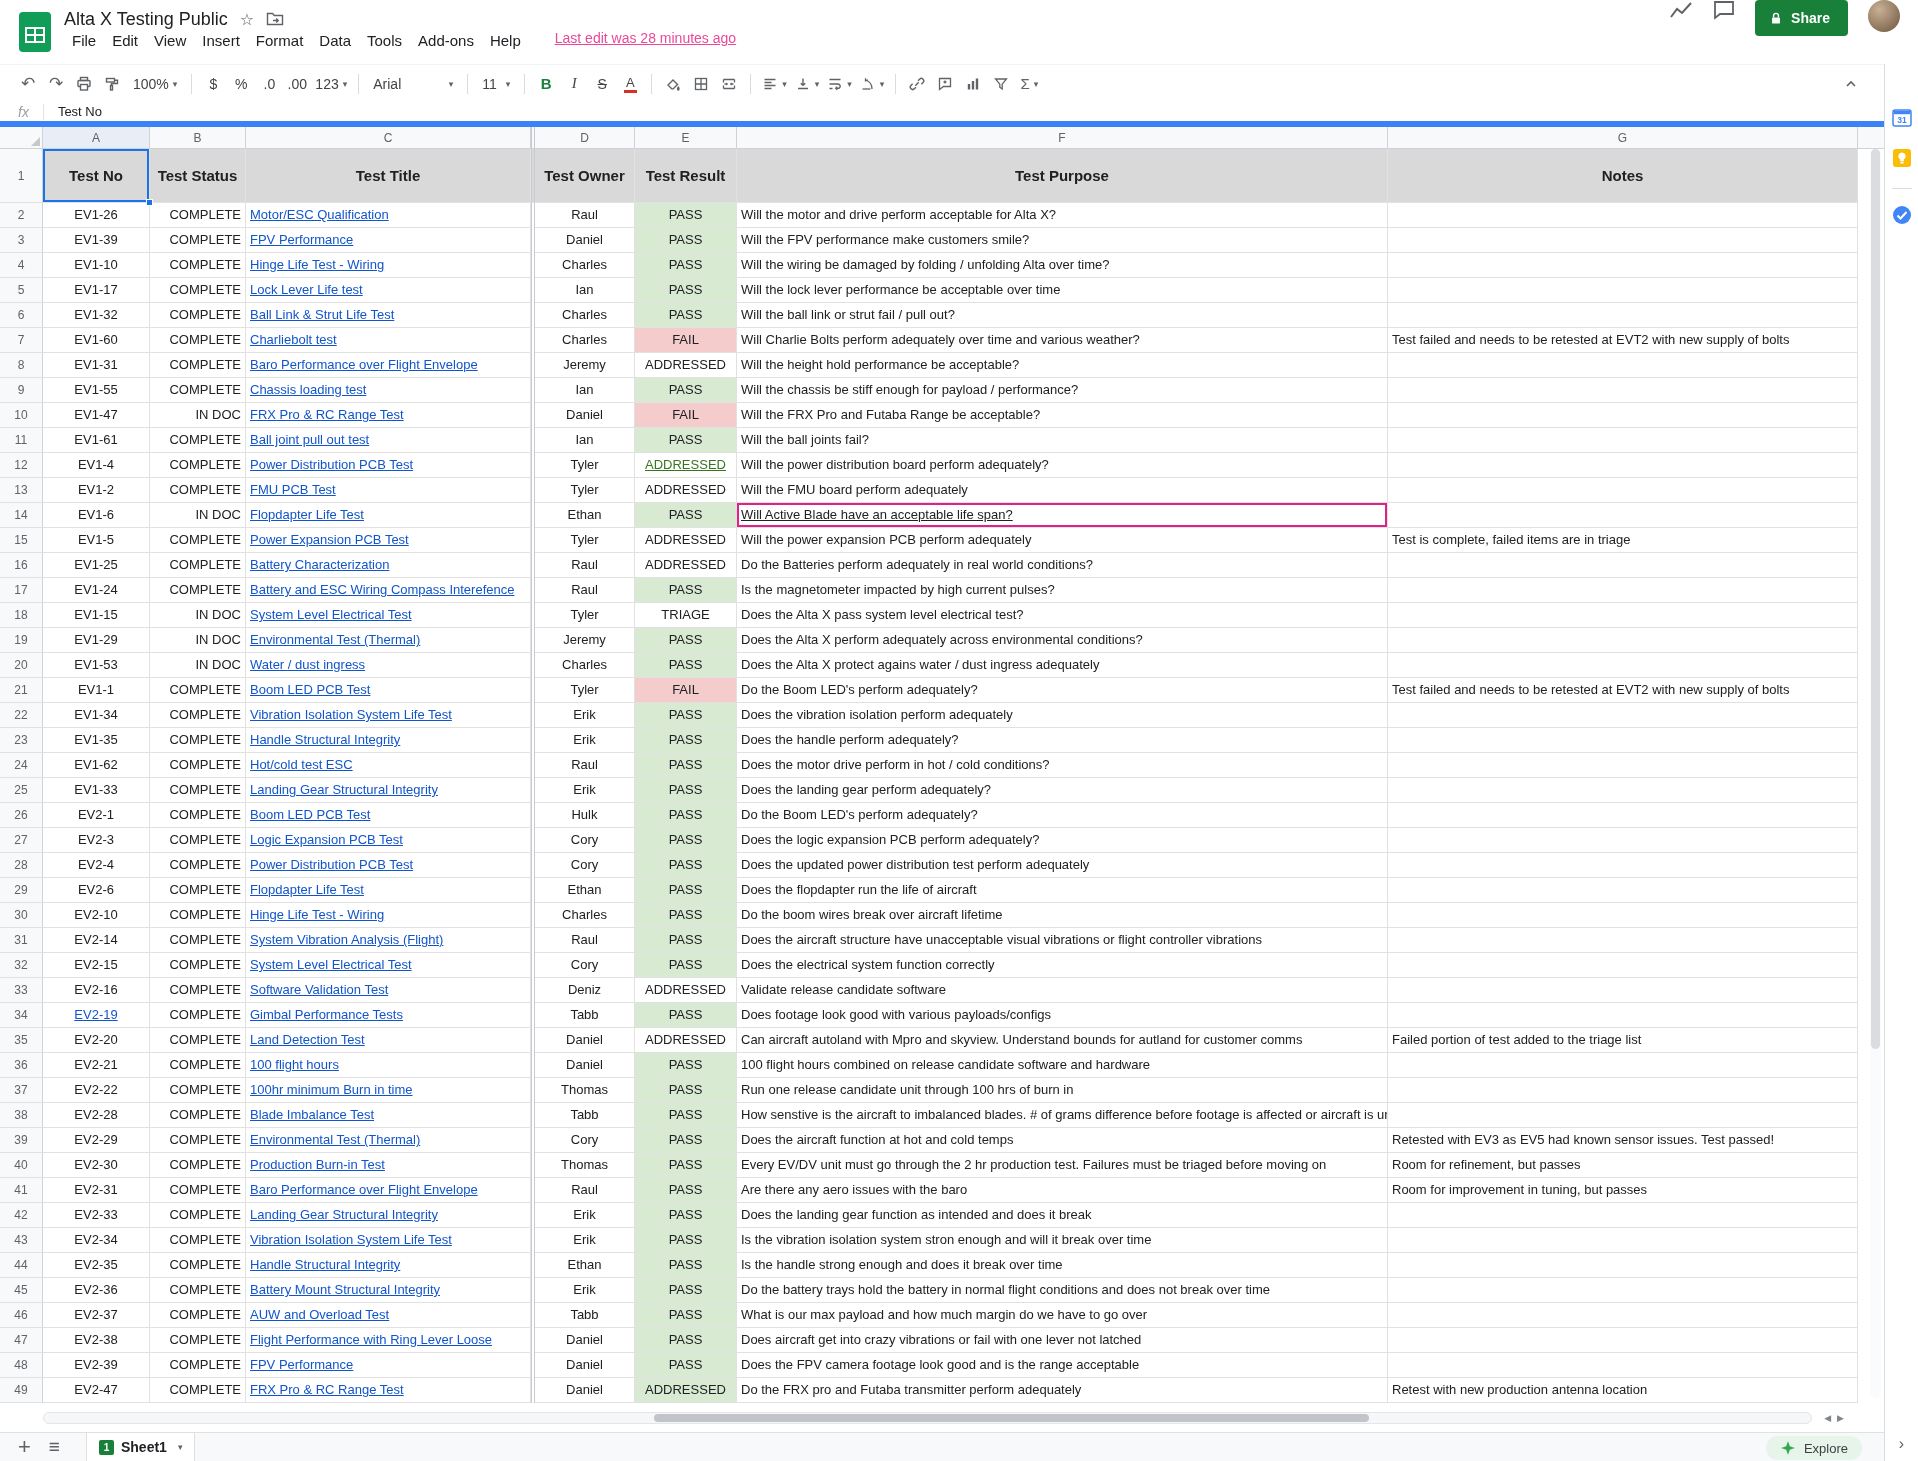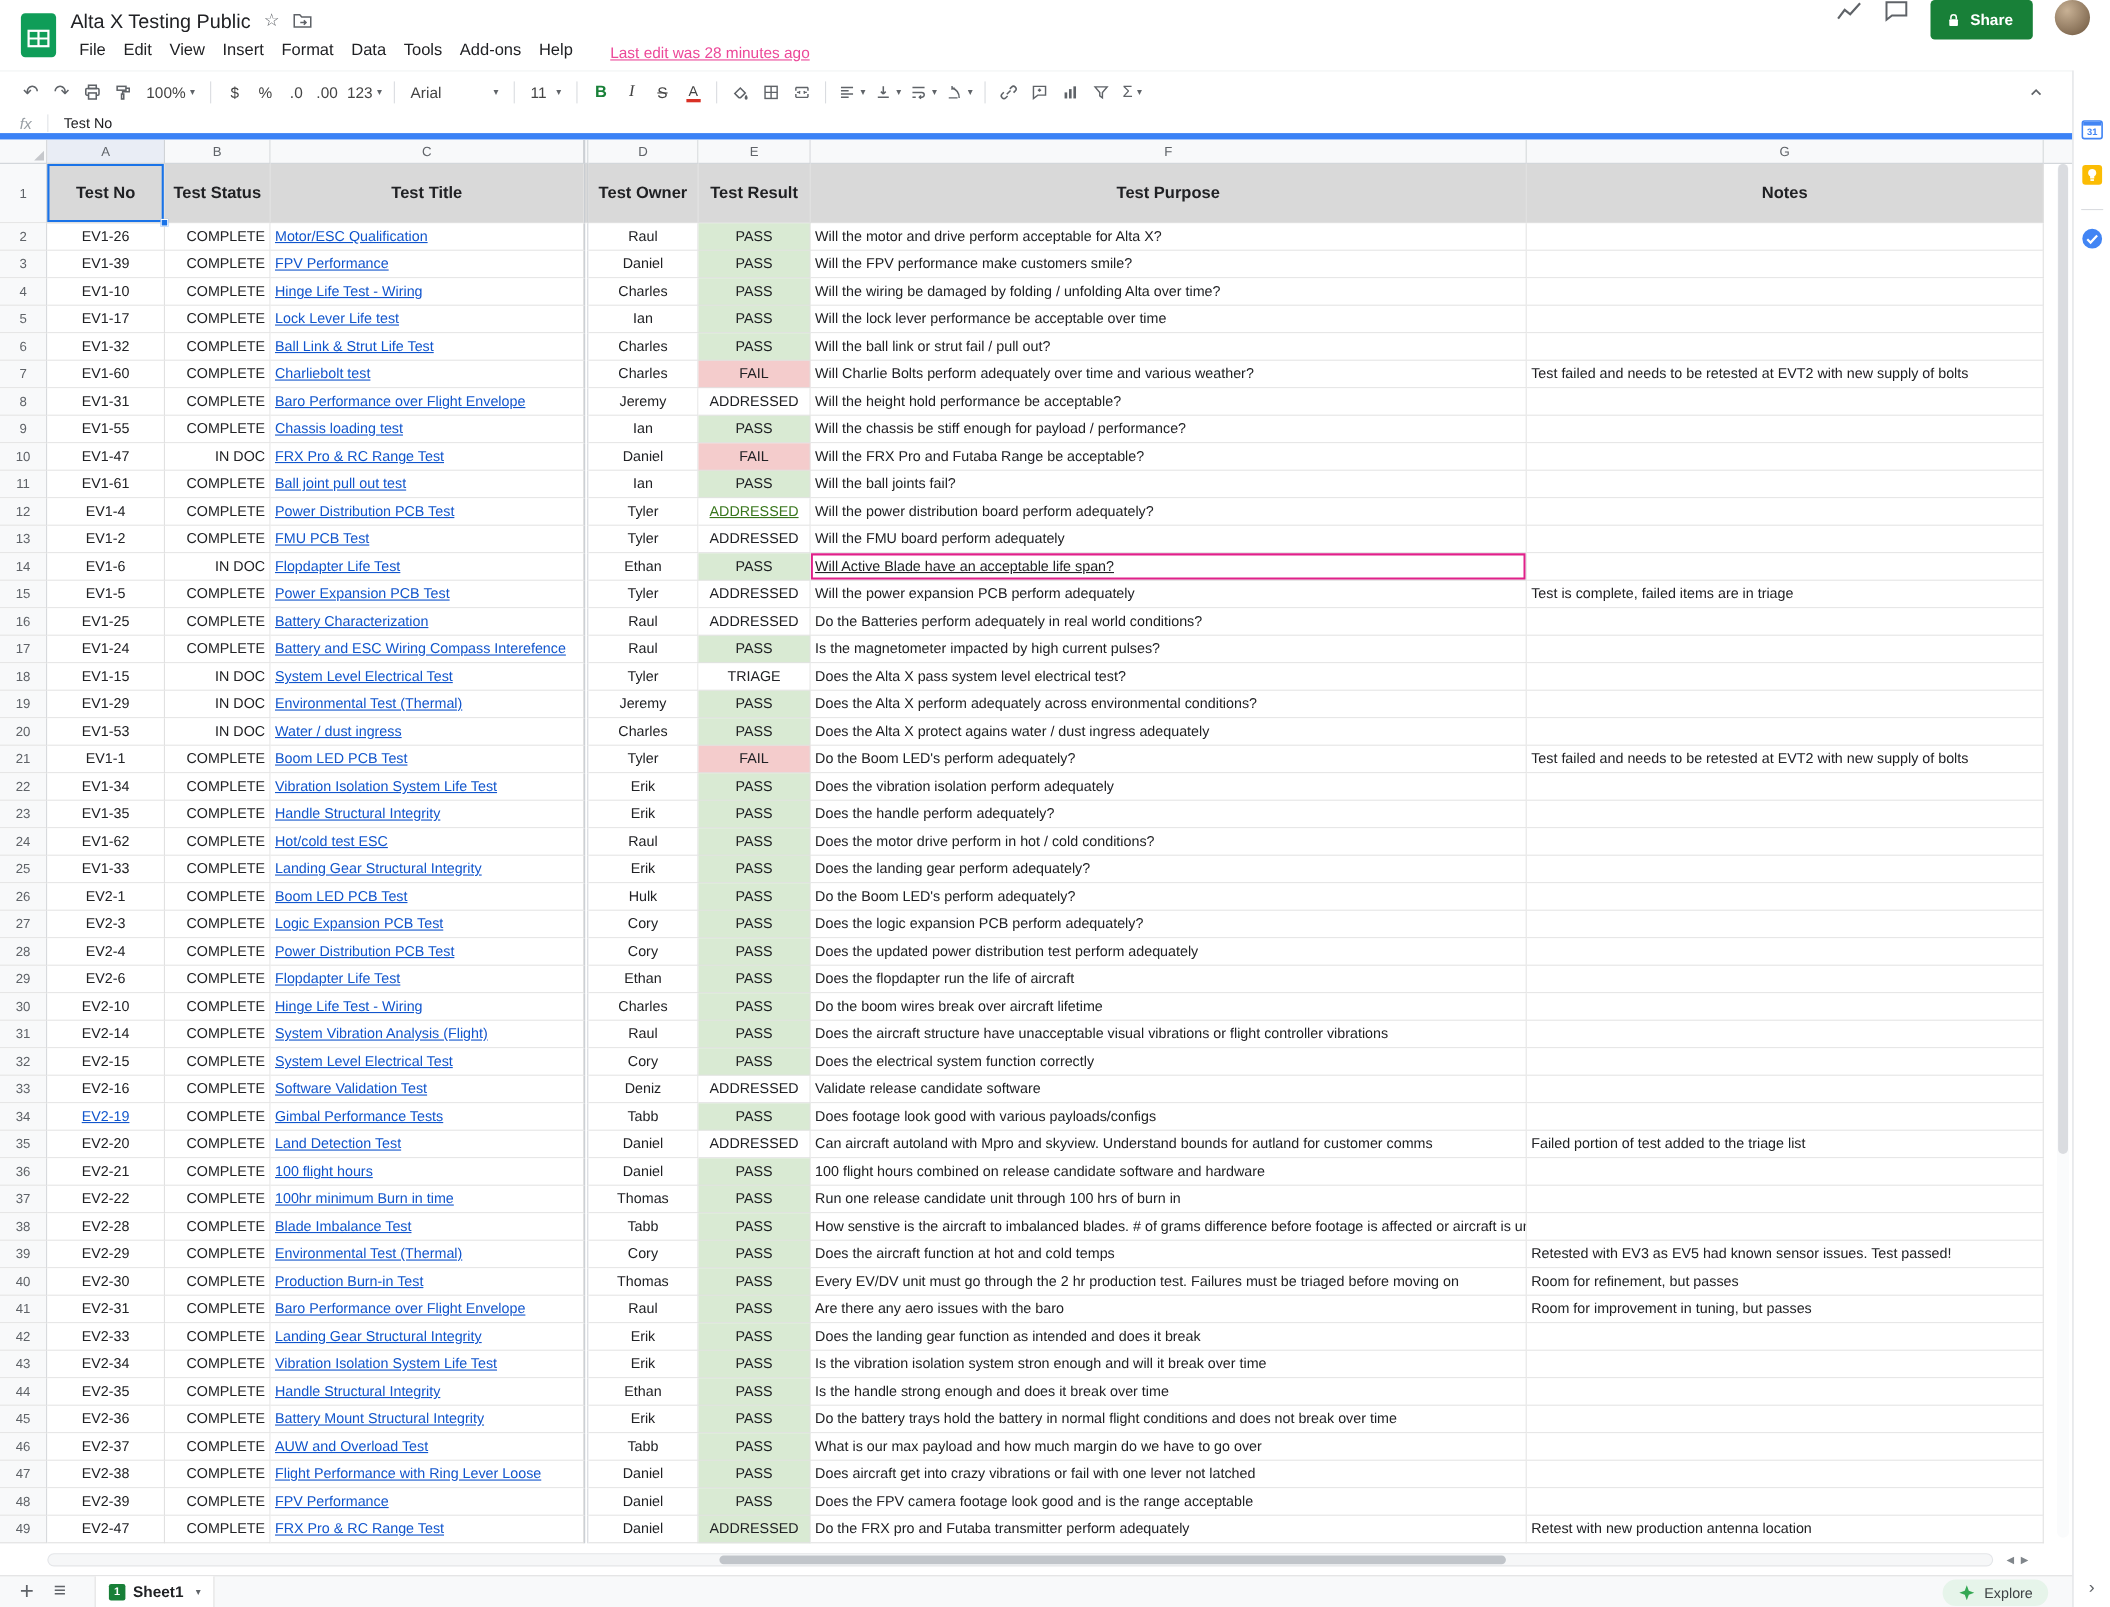--- a/index.html
+++ b/index.html
@@ -6,21 +6,21 @@
   html,body{width:1918px;height:1461px;overflow:hidden;background:#fff;
     font-family:"Liberation Sans","DejaVu Sans",sans-serif;color:#202124;position:relative}
 
   
   .topbar{position:absolute;top:0;left:0;width:1918px;height:64px;display:flex;align-items:stretch;background:#fff}
   .logo{width:38px;height:44px;margin:10px 10px 0 16px;flex:none}
   .title-block{flex:1;min-width:0}
   .title-row{display:flex;align-items:center;height:30px;padding-top:8px}
   .doc-title{font-size:18px;color:#202124;white-space:nowrap}
   .ticon{margin-left:12px;color:#5f6368;font-size:16px;display:flex;align-items:center}
-  .menu-row{display:flex;align-items:flex-end;height:26px;font-size:15px;color:#202124}
+  .menu-row{display:flex;align-items:flex-start;height:26px;font-size:15px;color:#202124}
   .menu-item{padding:2px 8px;border-radius:4px;cursor:default;white-space:nowrap}
   .last-edit{margin-left:26px;color:#ec4899;font-size:14px;text-decoration:underline;white-space:nowrap}
   .top-right{display:flex;gap:20px;padding:0 18px 0 0;flex:none}
   .share-btn{display:flex;align-items:center;gap:8px;background:#188038;color:#fff;height:36px;
     padding:0 18px 0 14px;border-radius:4px;font-size:14px;font-weight:bold}
   .avatar{width:32px;height:32px;border-radius:50%;background:radial-gradient(circle at 35% 30%,#c8b195,#6b543c)}
 
   
   .toolbar{position:absolute;top:64px;left:0;width:1884px;height:38px;background:#fff;
     display:flex;align-items:center;padding-left:14px;border-top:1px solid #f1f3f4}

